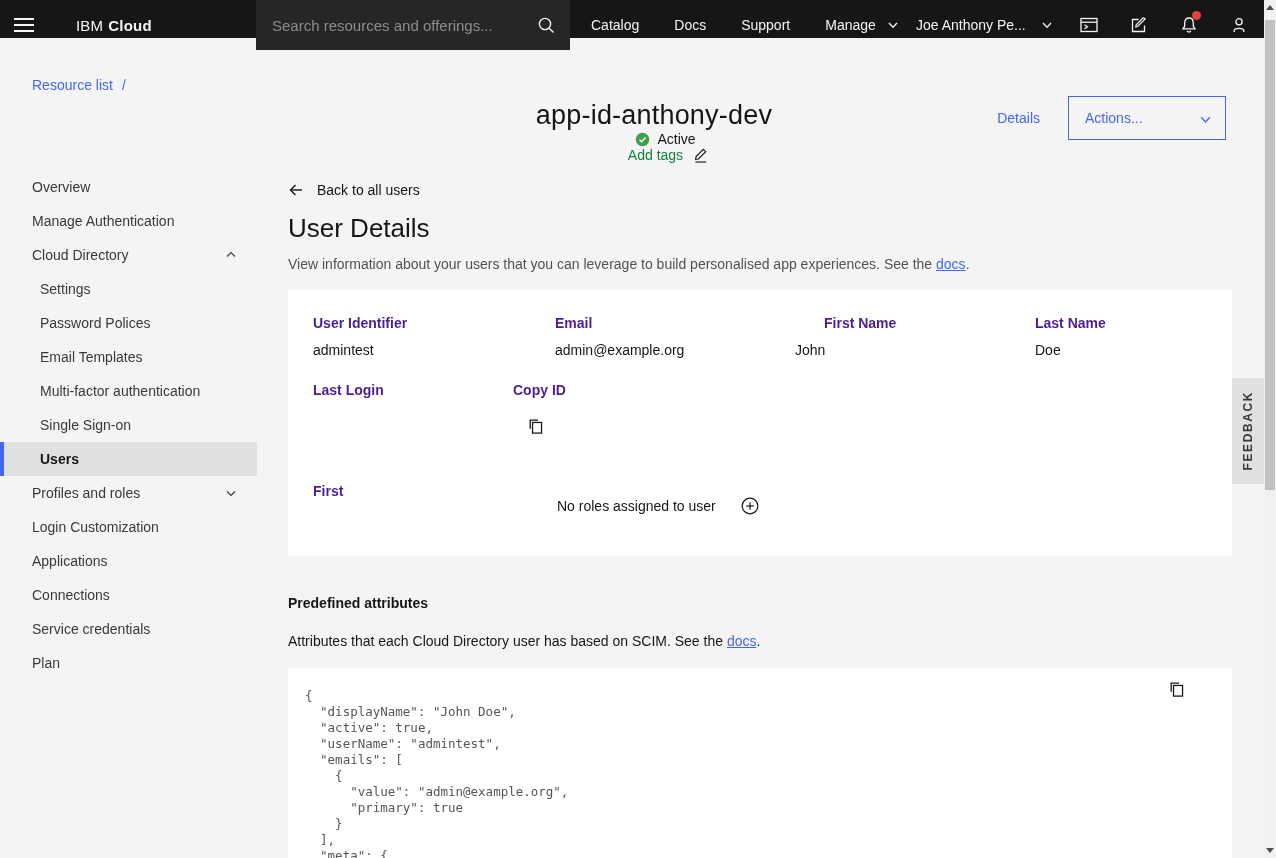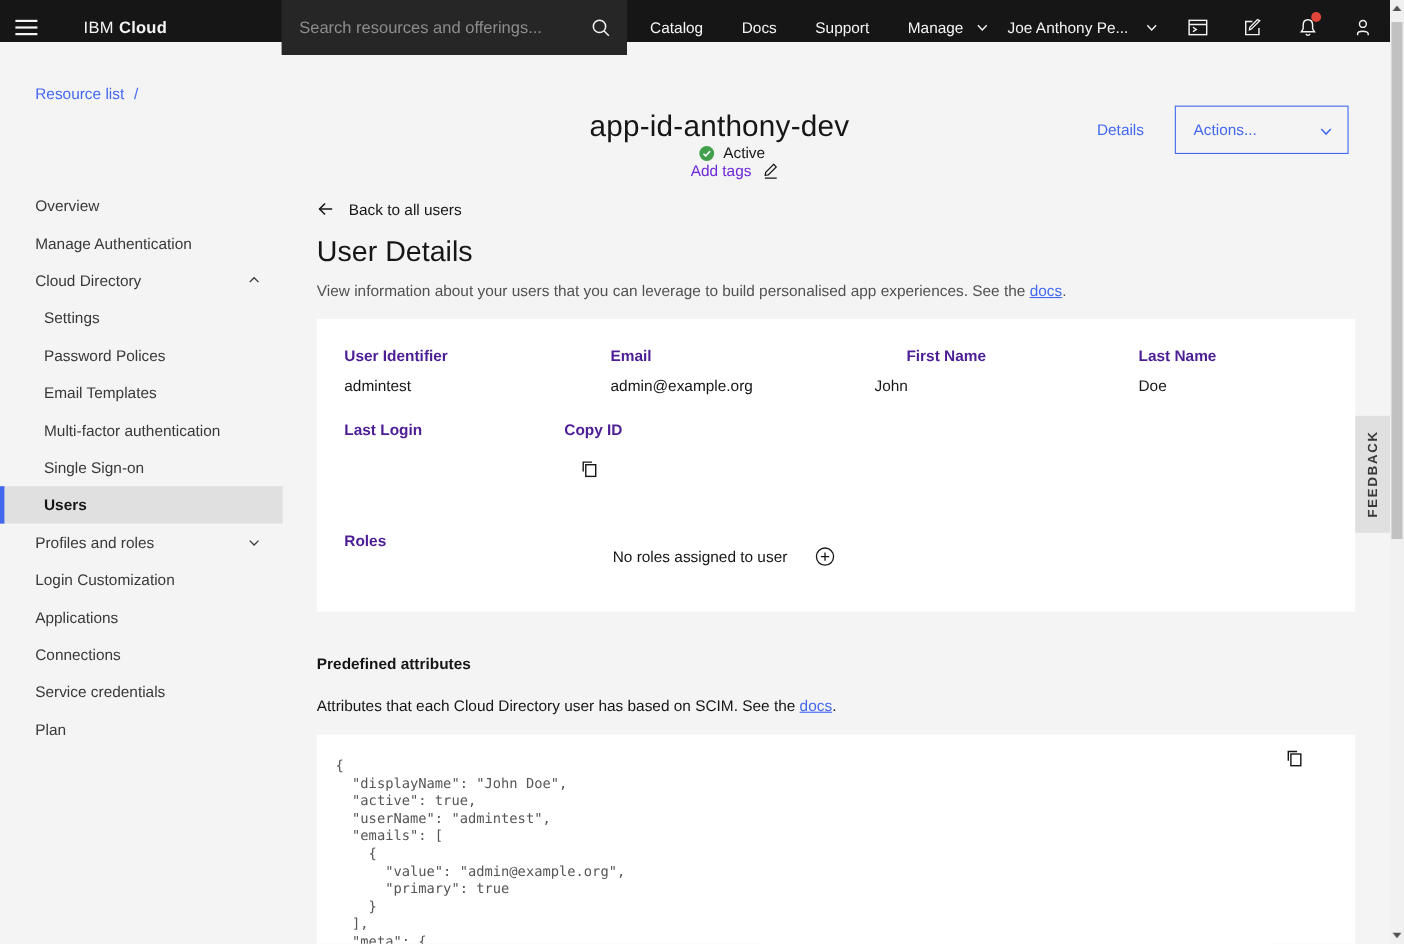--- a/index.html
+++ b/index.html
@@ -43,21 +43,21 @@
   .notif-dot { position:absolute; top:11px; right:13px; width:9px; height:9px; border-radius:50%; }
 
   
   .page-header { position:relative; height:115px; padding:27px 0 0 32px; }
   .breadcrumb { font-size:14px; }
   .breadcrumb a { text-decoration:none; cursor:pointer; }
   .breadcrumb .sep { margin-left:9px; }
   .title-row { display:flex; align-items:center; margin-top:7px;flex-direction:column; }
   .page-title { font-size:27px; font-weight:400; letter-spacing:.2px; }
   .status-badge { display:flex; align-items:center; gap:7px; margin-left:23px; font-size:14px; }
-  .add-tags { display:flex; align-items:center; gap:10px; margin-left:28px; font-size:14px; background:none; border:none; cursor:pointer; font-family:"Liberation Sans", sans-serif; color:#6d28d9; }
+  .add-tags { display:flex; align-items:center; gap:10px; margin-left:28px; font-size:14px; background:none; border:none; cursor:pointer; font-family:"Liberation Sans", sans-serif; color:#15803d; }
   .details-link { position:absolute; top:60px; right:236px; font-size:14px; text-decoration:none; cursor:pointer; }
   .actions-btn {
     position:absolute; top:46px; right:50px; width:158px; height:44px;
     background:transparent; font-size:14px; text-align:left; padding-left:16px;
     cursor:pointer; font-family:"Liberation Sans", sans-serif;
   }
   .actions-btn svg { position:absolute; right:13px; top:16px; }
 
   
   .content { display:flex; align-items:flex-start; }
@@ -310,21 +310,21 @@
 
       <div class="abs lbl" style="left:25px; top:91px;">Last Login</div>
       <div class="abs lbl" style="left:225px; top:91px;">Copy ID</div>
       <button class="icon-btn abs" style="left:239px; top:128px;">
         <svg width="17" height="17" viewBox="0 0 16 16">
           <path d="M3 10 L3 2 L10.5 2" fill="none" stroke="#161616" stroke-width="1.2"></path>
           <rect x="5.2" y="4.2" width="8.5" height="10" fill="none" stroke="#161616" stroke-width="1.2"></rect>
         </svg>
       </button>
 
-      <div class="abs lbl" style="left:25px; top:192px;">Roles</div>
+      <div class="abs lbl" style="left:25px; top:192px;">First</div>
       <div class="abs" style="left:269px; top:207px;">No roles assigned to user</div>
       <button class="icon-btn abs" style="left:453px; top:207px;">
         <svg width="18" height="18" viewBox="0 0 18 18">
           <circle cx="9" cy="9" r="7.8" fill="none" stroke="#161616" stroke-width="1.2"></circle>
           <line x1="9" y1="5.2" x2="9" y2="12.8" stroke="#161616" stroke-width="1.2"></line>
           <line x1="5.2" y1="9" x2="12.8" y2="9" stroke="#161616" stroke-width="1.2"></line>
         </svg>
       </button>
     </section>
 

